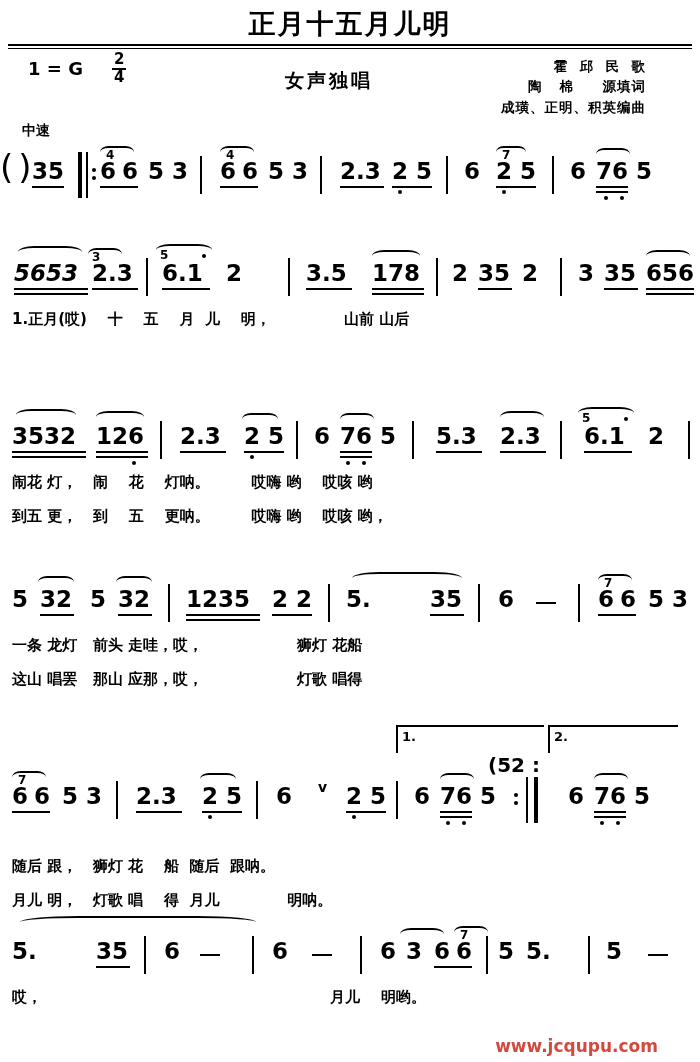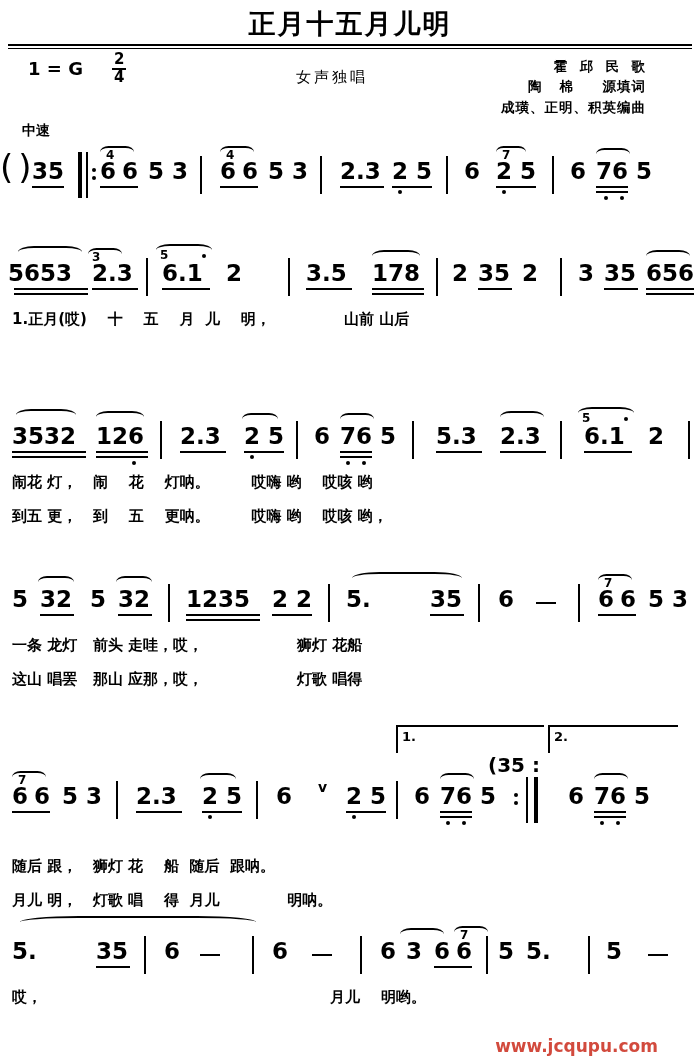--- a/index.html
+++ b/index.html
@@ -31,22 +31,22 @@
     position:absolute;left:28px;top:58px;
     font-size:18px;font-weight:bold;
   }
   .meter{
     position:absolute;left:112px;top:52px;
     font-size:15px;font-weight:bold;text-align:center;line-height:1.05;
   }
   .meter .num{display:block;border-bottom:2px solid #000;padding:0 2px;}
   .meter .den{display:block;padding:0 2px;}
   .voice{
-    position:absolute;left:296px;top:68px;
-    font-size:15px;font-weight:normal;letter-spacing:3px;
+    position:absolute;left:285px;top:68px;
+    font-size:19px;font-weight:bold;letter-spacing:3px;
   }
   .credits{
     position:absolute;right:22px;top:56px;
     font-size:13.5px;font-weight:bold;line-height:1.5;text-align:right;
     letter-spacing:1px;
   }
   .credits div{white-space:pre;}
   .tempo{
     position:absolute;left:22px;top:122px;
     font-size:14px;font-weight:bold;text-align:center;
@@ -172,21 +172,21 @@
       <span class="n" style="left:636px;top:10px;">5</span>
       <div class="dotd" style="left:604px;top:46px;"></div>
       <div class="dotd" style="left:620px;top:46px;"></div>
       <span class="paren" style="left:660px;top:2px;">)</span>
     </div>
   </div>
 
   <div class="sysline" style="top:252px;">
     <div class="notes">
       <div class="slur" style="left:18px;top:-6px;width:64px;"></div>
-      <span class="n" style="left:8px;top:10px;">5653</span>
+      <span class="n" style="left:14px;top:10px;font-style:italic;">5653</span>
       <div class="beam" style="left:14px;top:36px;width:74px;"></div>
       <div class="beam" style="left:14px;top:41px;width:74px;"></div>
       <span class="sup" style="left:92px;top:-2px;">3</span>
       <div class="slur" style="left:88px;top:-4px;width:34px;"></div>
       <span class="n" style="left:92px;top:10px;">2.3</span>
       <div class="beam" style="left:92px;top:36px;width:46px;"></div>
       <div class="bar" style="left:146px;top:6px;height:38px;"></div>
 
       <span class="sup" style="left:160px;top:-4px;">5</span>
       <div class="slur" style="left:156px;top:-8px;width:56px;"></div>
@@ -315,21 +315,21 @@
   </div>
 
   <div class="sysline" style="top:725px;">
 
     <div class="ending" style="left:396px;top:0px;width:146px;height:26px;">
       <span>1.</span>
     </div>
     <div class="ending" style="left:548px;top:0px;width:128px;height:26px;">
       <span>2.</span>
     </div>
-    <div class="lyr" style="left:488px;top:28px;font-size:20px;">(35 :</div>
+    <div class="lyr" style="left:488px;top:28px;font-size:20px;">(52 :</div>
 
     <div class="notes" style="margin-top:50px;">
       <span class="sup" style="left:18px;top:-2px;">7</span>
       <div class="slur" style="left:12px;top:-4px;width:34px;"></div>
       <span class="n" style="left:12px;top:10px;">6</span>
       <span class="n" style="left:34px;top:10px;">6</span>
       <div class="beam" style="left:12px;top:36px;width:38px;"></div>
       <span class="n" style="left:62px;top:10px;">5</span>
       <span class="n" style="left:86px;top:10px;">3</span>
       <div class="bar" style="left:116px;top:6px;height:38px;"></div>

